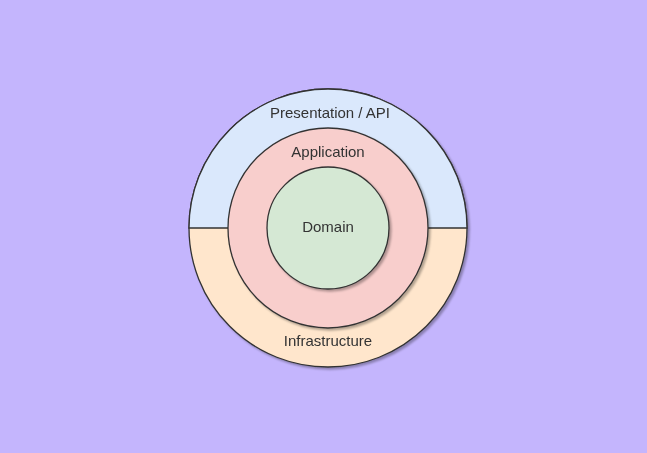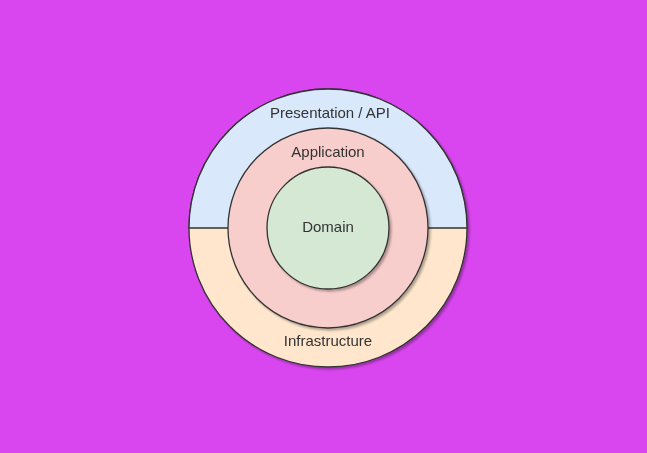--- a/index.html
+++ b/index.html
@@ -8,21 +8,21 @@
     width: 647px;
     height: 453px;
     background: #ffffff;
     overflow: hidden;
     font-family: "Liberation Sans", sans-serif;
   }
   .canvas {
     position: relative;
     width: 647px;
     height: 453px;
-    background: #d946ef;
+    background: #c4b5fd;
   }
   svg { display: block; }
   .shape {
     stroke-width: 1.3px;
   }
   .layer-label {
     font-family: "Liberation Sans", sans-serif;
     font-size: 15px;
     text-anchor: middle;
   }

